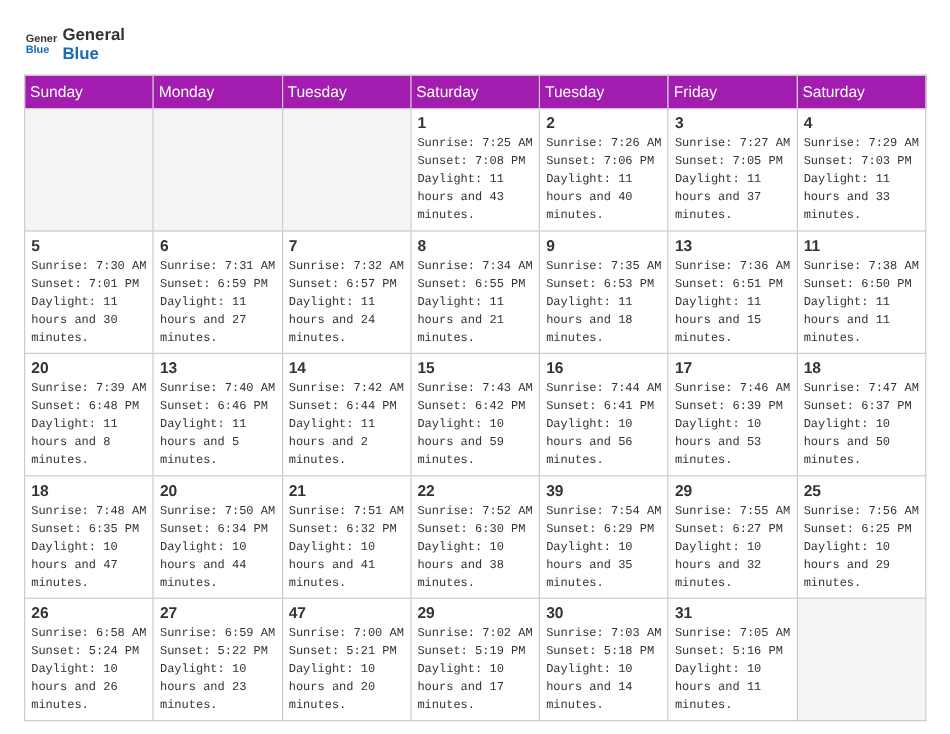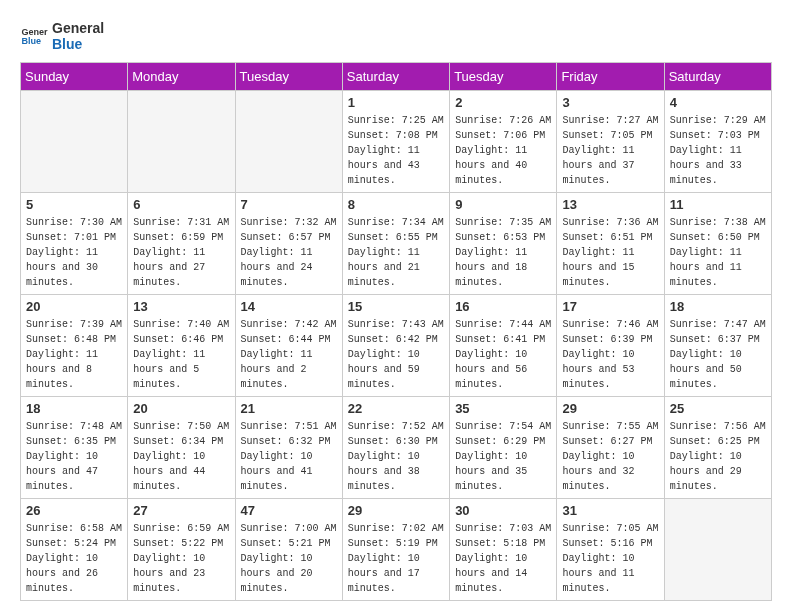--- a/index.html
+++ b/index.html
@@ -202,21 +202,21 @@
         </td>
         <td>
           <span class="day-number">21</span>
           <div class="day-info">Sunrise: 7:51 AM<br>Sunset: 6:32 PM<br>Daylight: 10 hours and 41 minutes.</div>
         </td>
         <td>
           <span class="day-number">22</span>
           <div class="day-info">Sunrise: 7:52 AM<br>Sunset: 6:30 PM<br>Daylight: 10 hours and 38 minutes.</div>
         </td>
         <td>
-          <span class="day-number">35</span>
+          <span class="day-number">39</span>
           <div class="day-info">Sunrise: 7:54 AM<br>Sunset: 6:29 PM<br>Daylight: 10 hours and 35 minutes.</div>
         </td>
         <td>
           <span class="day-number">29</span>
           <div class="day-info">Sunrise: 7:55 AM<br>Sunset: 6:27 PM<br>Daylight: 10 hours and 32 minutes.</div>
         </td>
         <td>
           <span class="day-number">25</span>
           <div class="day-info">Sunrise: 7:56 AM<br>Sunset: 6:25 PM<br>Daylight: 10 hours and 29 minutes.</div>
         </td>

